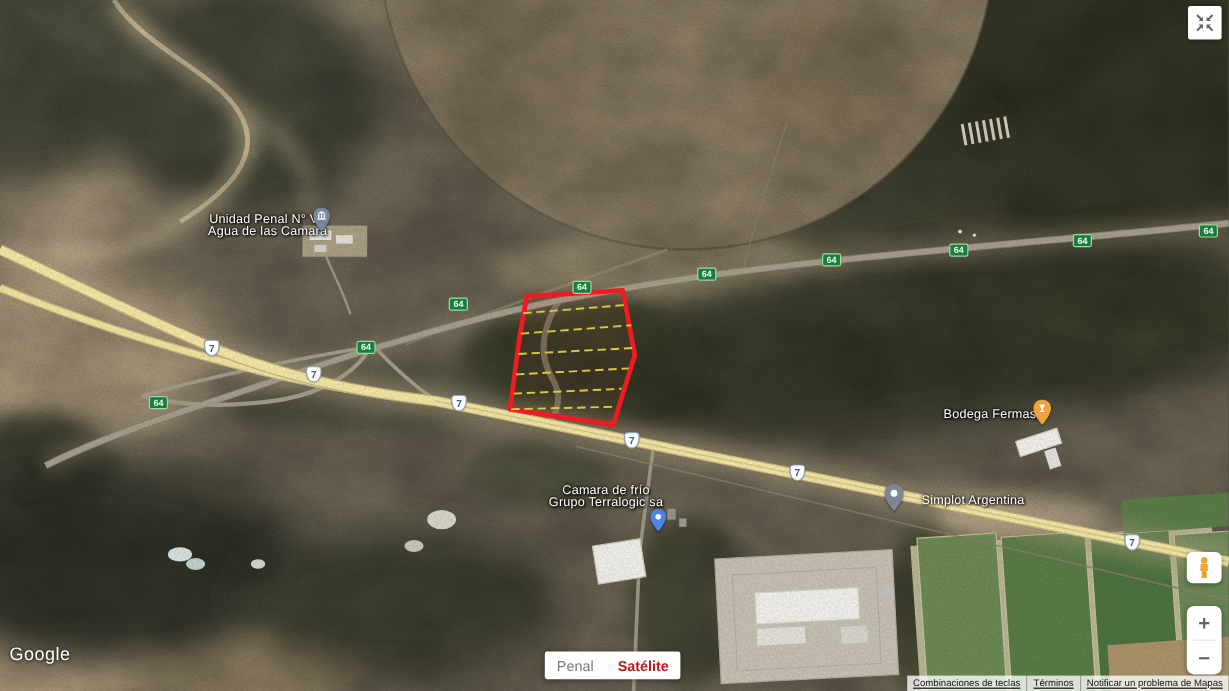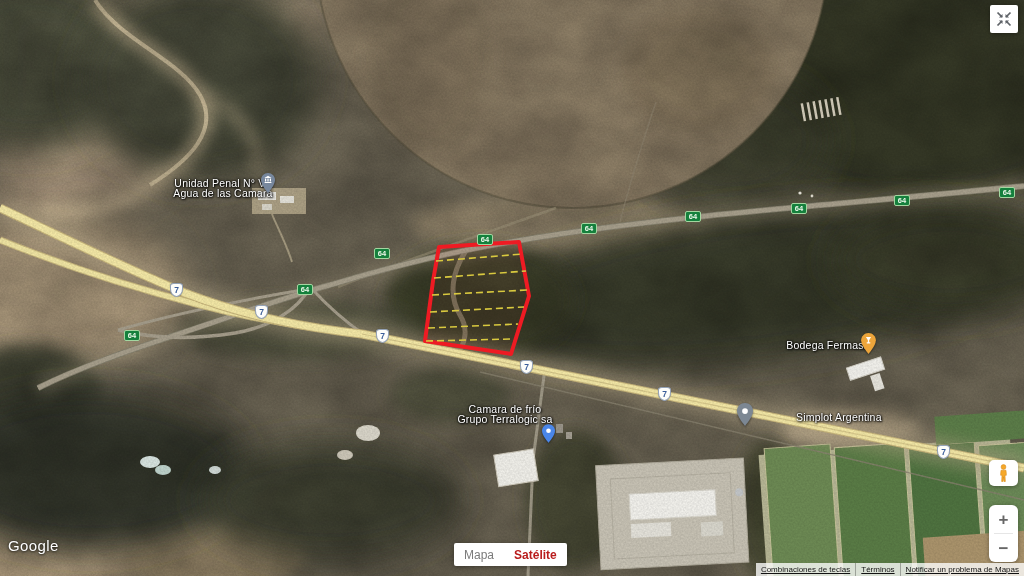--- a/index.html
+++ b/index.html
@@ -255,21 +255,21 @@
   </div>
   <svg class="pin" style="left:542px;top:424px" width="13" height="19" viewBox="0 0 14 20">
     <path d="M7,0C3.1,0,0,3.1,0,7c0,5.2,7,13,7,13s7-7.8,7-13C14,3.1,10.9,0,7,0z" fill="#4a86e8"></path>
     <circle cx="7" cy="7" r="2.5" fill="#fff"></circle>
   </svg>
 
   <svg class="pin" style="left:737px;top:403px" width="16" height="23" viewBox="0 0 14 20">
     <path d="M7,0C3.1,0,0,3.1,0,7c0,5.2,7,13,7,13s7-7.8,7-13C14,3.1,10.9,0,7,0z" fill="#7c8793"></path>
     <circle cx="7" cy="7" r="2.5" fill="#fff"></circle>
   </svg>
-  <div class="poi-label left-align" style="left:796px;top:413px">
+  <div class="poi-label left-align" style="left:768px;top:413px">
     <div>Simplot Argentina</div>
   </div>
 
   <div class="ctl" id="fullscreen-btn">
     <svg width="18" height="18" viewBox="0 0 18 18">
       <g stroke="#5f6368" stroke-width="1.7" fill="#5f6368">
         <path d="M2.5,2.5 L7,7"></path>
           <path d="M7.5,3.9 L7.5,7.5 L3.9,7.5 Z" stroke="none"></path>
         <path d="M15.5,2.5 L11,7"></path>
           <path d="M10.5,3.9 L10.5,7.5 L14.1,7.5 Z" stroke="none"></path>
@@ -288,21 +288,21 @@
     </svg>
   </div>
 
   <div class="ctl" id="zoom-ctl">
     <div class="zoom-btn">+</div>
     <div id="zoom-divider"></div>
     <div class="zoom-btn">−</div>
   </div>
 
   <div class="ctl" id="maptype-ctl">
-    <div id="maptype-map">Mapa</div>
+    <div id="maptype-map">Penal</div>
     <div id="maptype-sat">Satélite</div>
   </div>
 
   <div id="google-logo">Google</div>
 
   <div id="attribution">
     <div class="attr-seg attr-link">Combinaciones de teclas</div>
     <div class="attr-seg attr-link">Términos</div>
     <div class="attr-seg attr-link">Notificar un problema de Mapas</div>
   </div>

